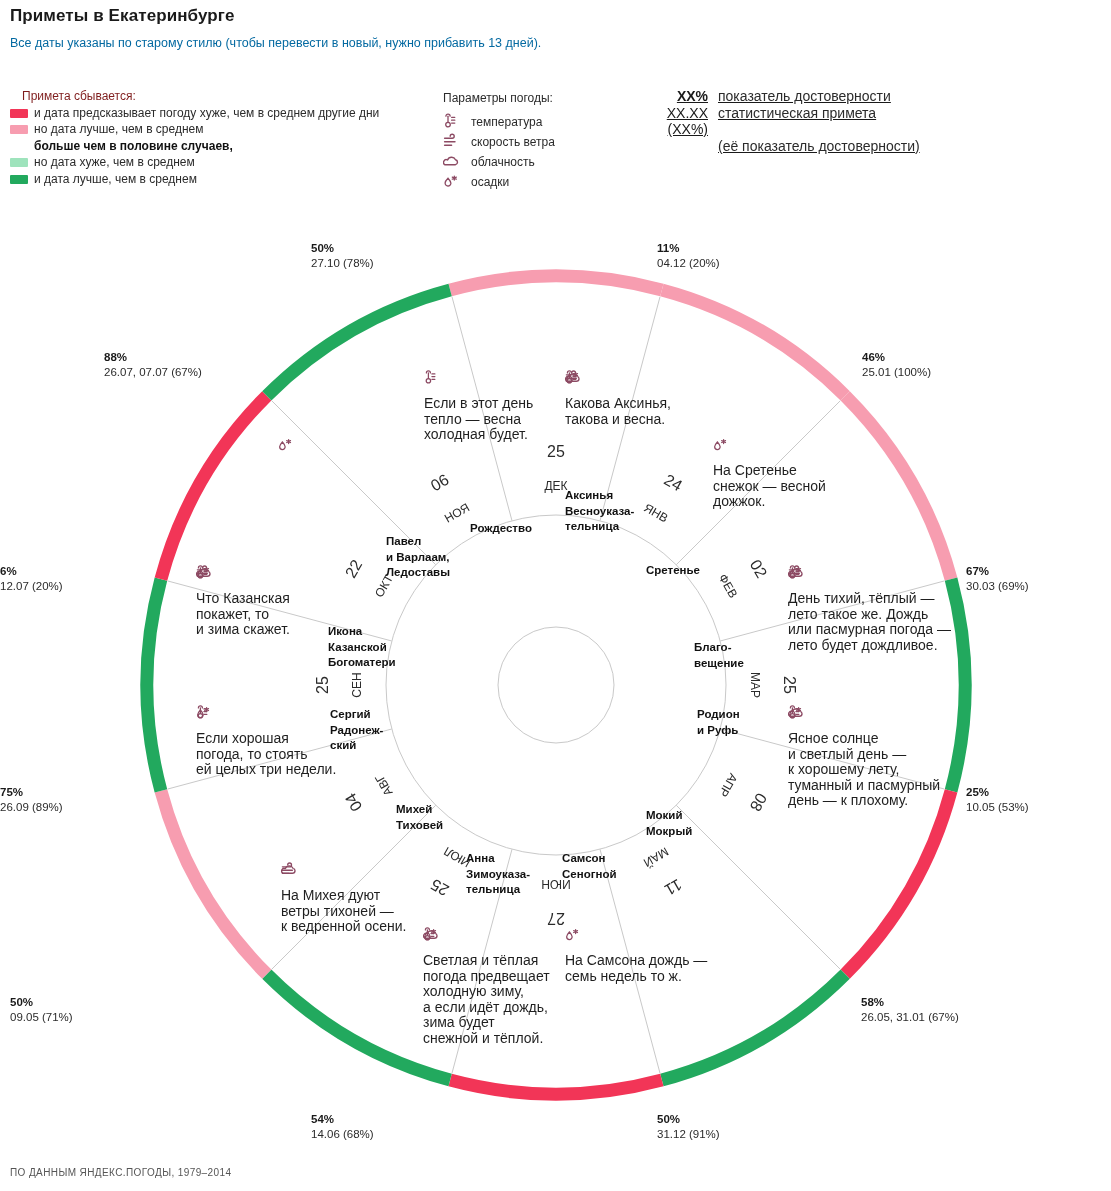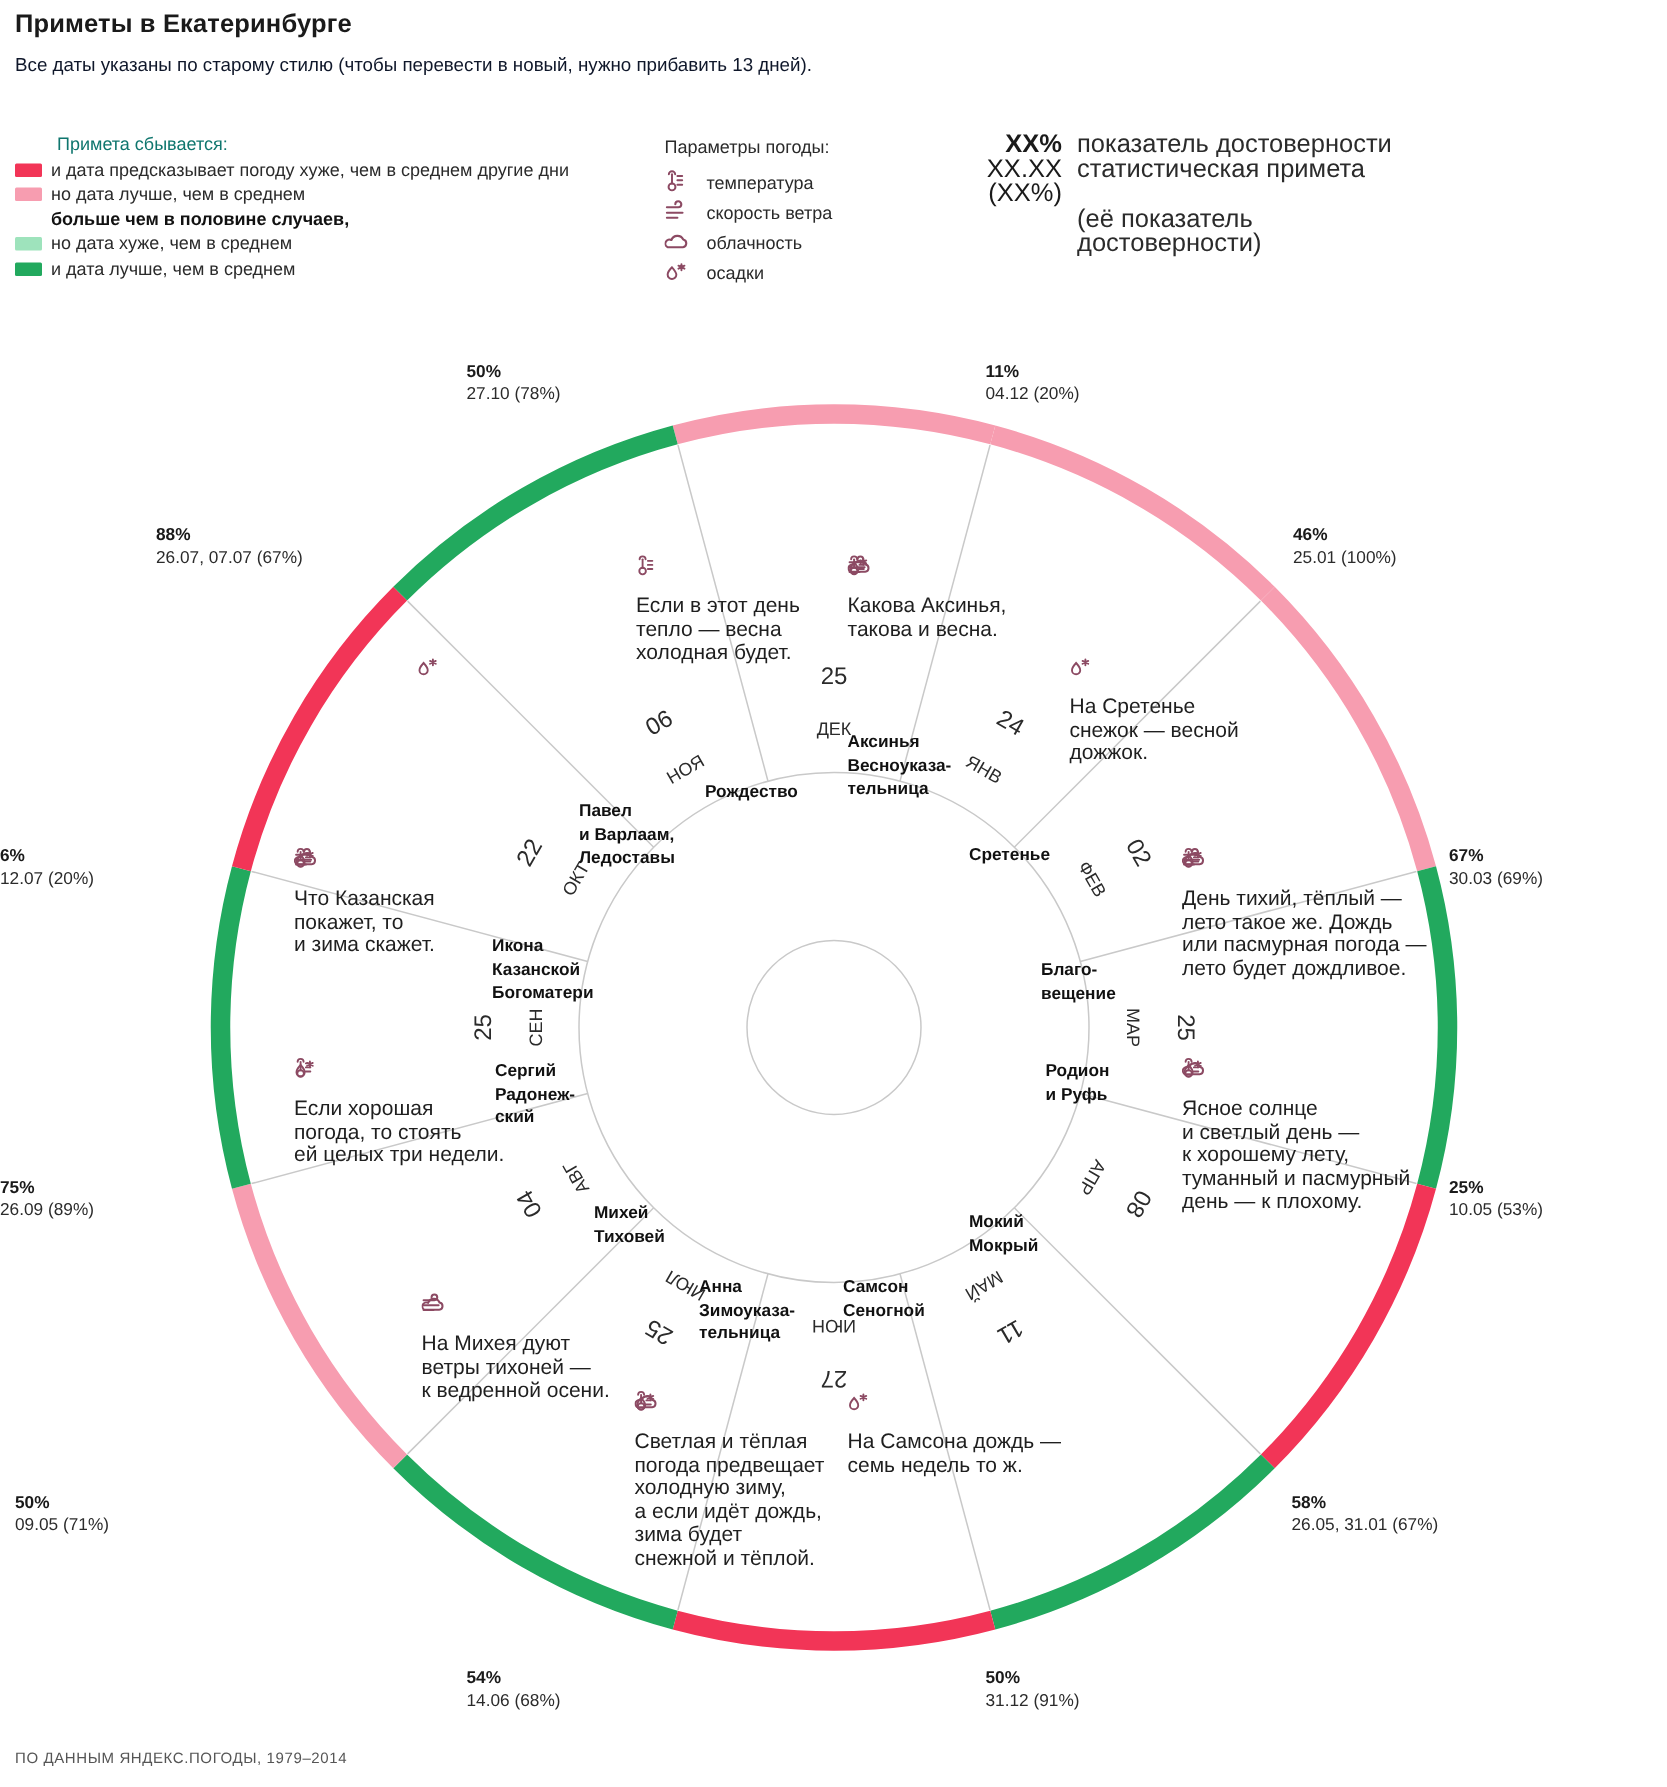--- a/index.html
+++ b/index.html
@@ -5,35 +5,35 @@
   html,body{margin:0;padding:0;}
   body{
     width:1111px;height:1191px;background:#ffffff;
     font-family:"Liberation Sans","DejaVu Sans",sans-serif;
     color:#1a1a1a;position:relative;overflow:hidden;
   }
   .page{position:relative;width:1111px;height:1191px;}
 
   
   .title{position:absolute;left:10px;top:6px;font-size:17px;font-weight:bold;letter-spacing:.1px;}
-  .subtitle{position:absolute;left:10px;top:36px;font-size:12.5px;color:#0f172a;}
+  .subtitle{position:absolute;left:10px;top:36px;font-size:12.5px;color:#0369a1;}
 
   
   .legend-col1{position:absolute;left:10px;top:88px;width:430px;font-size:12px;line-height:16.5px;}
-  .lg-head{margin-left:28px;color:#0f766e;}
+  .lg-head{margin-left:12px;color:#7f1d1d;}
   .lg-bold{margin-left:24px;font-weight:bold;color:#111;}
   .lg-row{position:relative;margin-left:24px;color:#2b2b2b;}
   .sw{position:absolute;left:-24px;top:4px;width:18px;height:9px;border-radius:1px;}
 
   .legend-col2{position:absolute;left:443px;top:88px;width:200px;font-size:12px;line-height:20px;}
   .legend-col2 .lg2head{color:#2b2b2b;margin-bottom:4px;}
   .ic-row{position:relative;height:20px;padding-left:28px;color:#2b2b2b;}
   .ic-row .gi{position:absolute;left:0;top:1px;width:22px;height:17px;}
 
-  .legend-col3{position:absolute;left:630px;top:88px;width:330px;font-size:17px;line-height:16.5px;}
+  .legend-col3{position:absolute;left:630px;top:88px;width:330px;font-size:14px;line-height:16.5px;text-decoration:underline;}
   .l3-grid{display:grid;grid-template-columns:78px 1fr;column-gap:10px;row-gap:0;}
   .l3-key{text-align:right;color:#1a1a1a;}
   .l3-key.b{font-weight:bold;}
   .l3-val{color:#2b2b2b;}
 
   
   .wheel{position:absolute;left:128px;top:257px;width:856px;height:856px;}
   .wheel svg{position:absolute;left:0;top:0;}
 
   

